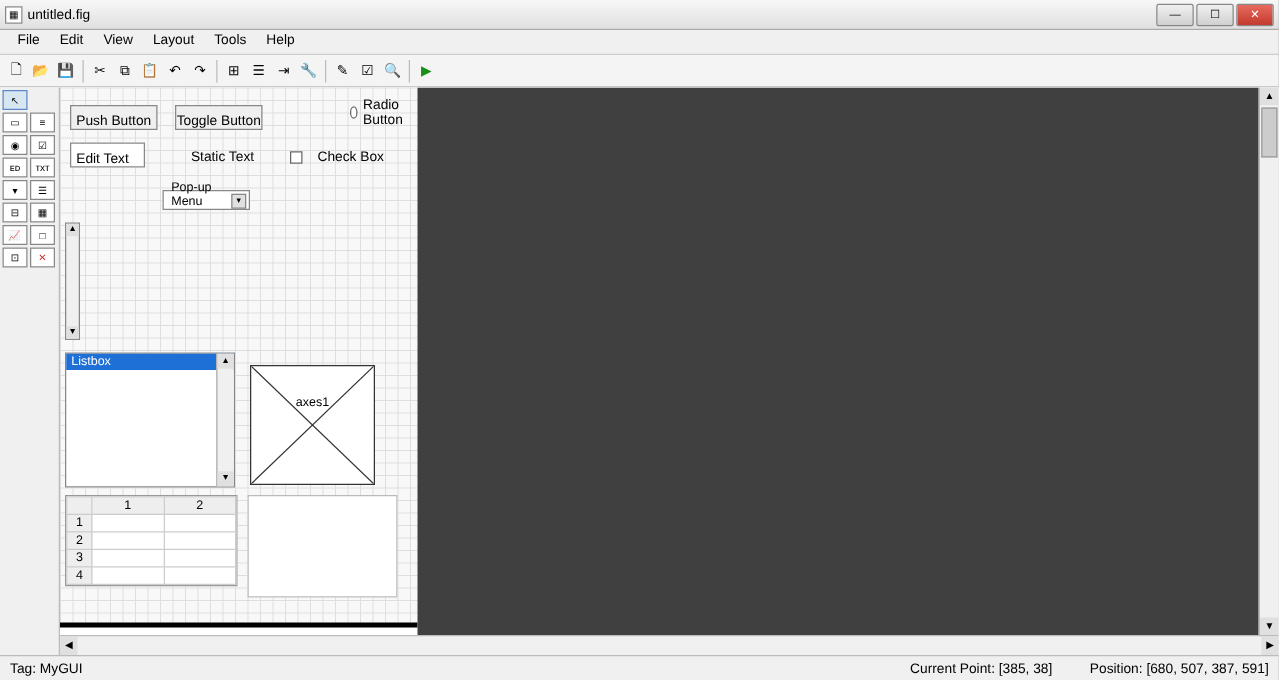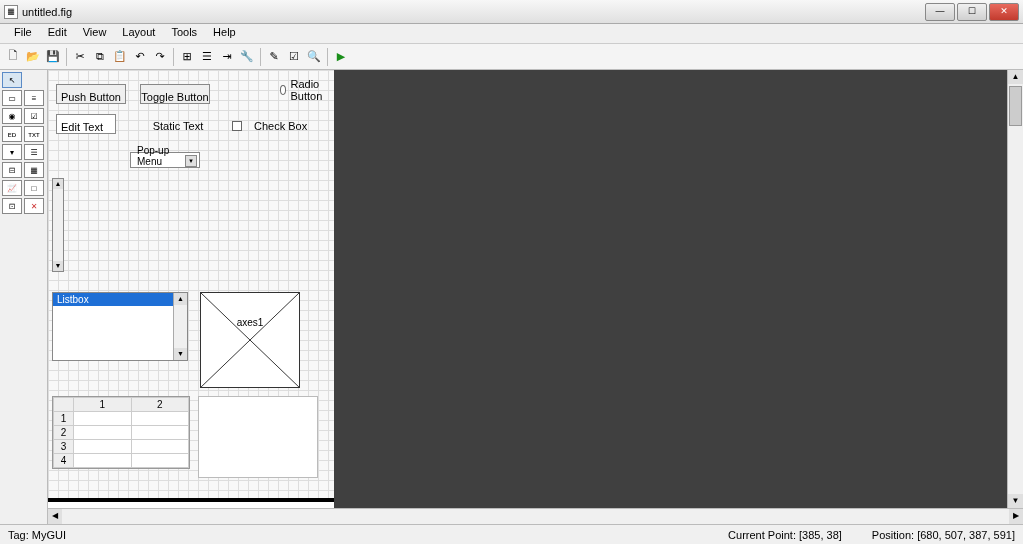--- a/index.html
+++ b/index.html
@@ -195,21 +195,21 @@
           <span>Pop-up Menu</span>
           <div class="car">▾</div>
         </div>
 
         <div class="slider" style="position:absolute;left:4px;top:108px;height:94px">
           <div class="arr">▲</div>
           <div class="arr">▼</div>
         </div>
 
 
-        <div class="listbox" style="position:absolute;left:4px;top:222px;width:136px;height:69px">
+        <div class="listbox" style="position:absolute;left:4px;top:212px;width:136px;height:108px">
           <div class="item">Listbox</div>
           <div class="lscroll">
             <div class="la t">▲</div>
             <div class="la b">▼</div>
           </div>
         </div>
 
         <div class="axes" style="position:absolute;left:152px;top:222px;width:100px;height:96px">
           <svg viewBox="0 0 100 96" preserveAspectRatio="none">
               <line x1="0" y1="0" x2="100" y2="96" stroke="#333" stroke-width="1"></line>

